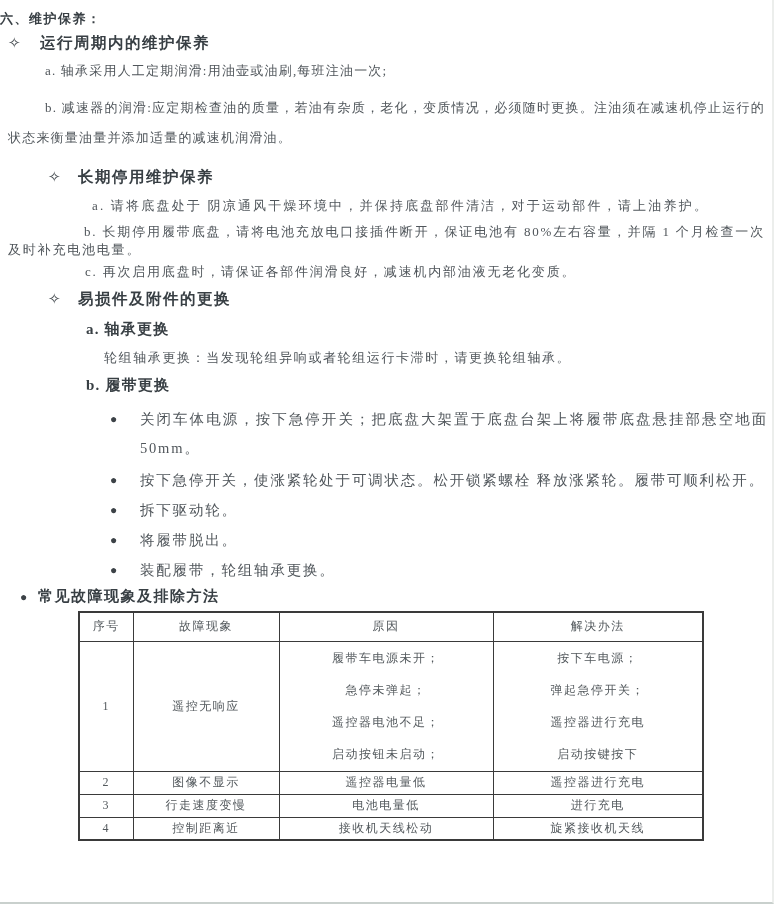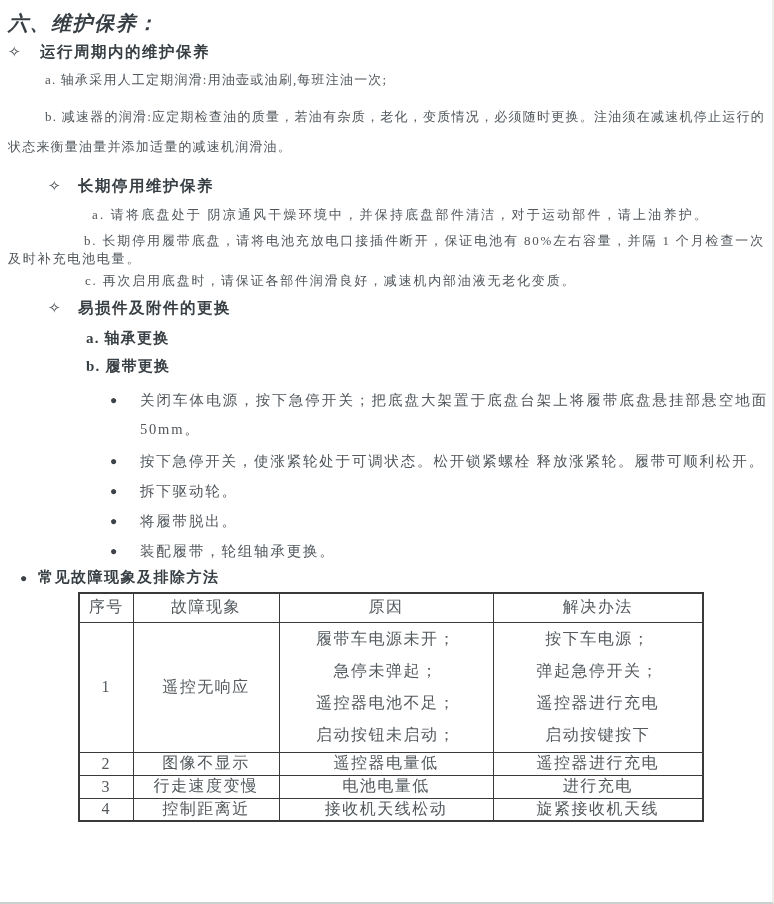--- a/index.html
+++ b/index.html
@@ -10,24 +10,22 @@
     background:#ffffff;
     font-family:"Liberation Serif","DejaVu Serif",serif;
     color:#50565b;
     overflow:hidden;
     padding-top:10px;
     border-right:2px solid #eceeec;
     border-bottom:2px solid #c9d0cd;
   }
 
   .doc-title {
-    margin-left:8px;
-    font-size:20px; font-weight:bold; color:#383f44;
+    font-size:13px; font-weight:bold; color:#383f44;
     letter-spacing:1.5px;
-    font-style:italic;
   }
   .dhead { display:flex; align-items:baseline; font-size:15.5px; font-weight:bold; color:#383f44; letter-spacing:1.5px; }
   .dhead .dia { font-weight:normal; font-size:15px; color:#4a5055; }
   .dhead.lv1 { margin-left:8px;  margin-top:5px;  }
   .dhead.lv1 .dia { width:32px; }
   .dhead.lv2 { margin-left:48px; }
   .dhead.lv2 .dia { width:30px; }
 
   .para { font-size:13px; letter-spacing:1.2px; line-height:21px; }
   .p-a1   { margin-left:45px; margin-top:6px; }
@@ -44,21 +42,21 @@
   .step .step-text { width:628px; letter-spacing:1.8px; text-align:justify; }
 
   .s4head { display:flex; align-items:baseline; margin-left:20px; margin-top:1px; font-size:15px; font-weight:bold; color:#383f44; letter-spacing:1.5px; line-height:21px; }
   .s4head .bullet { width:18px; font-size:12px; font-weight:normal; color:#3c4247; }
 
   table.fault {
     margin-left:78px; margin-top:3px;
     border-collapse:collapse;
     table-layout:fixed;
     width:624px;
-    font-size:16px; color:#53595d;
+    font-size:12px; color:#53595d;
     border:2px solid #3a3a3a;
   }
   table.fault th, table.fault td {
     border:1px solid #3a3a3a;
     text-align:center; vertical-align:middle;
     font-weight:normal;
     letter-spacing:1.5px;
   }
   table.fault th { height:29px; }
   .col-no  { width:54px; }
@@ -89,20 +87,21 @@
   </div>
   <div class="para p-s2a">a. 请将底盘处于 阴凉通风干燥环境中，并保持底盘部件清洁，对于运动部件，请上油养护。</div>
   <div class="para p-s2b">b. 长期停用履带底盘，请将电池充放电口接插件断开，保证电池有 80%左右容量，并隔 1 个月检查一次及时补充电池电量。</div>
   <div class="para p-s2c">c. 再次启用底盘时，请保证各部件润滑良好，减速机内部油液无老化变质。</div>
 
   <div class="dhead lv2" style="margin-top:7px;">
     <span class="dia">✧</span>
     <span>易损件及附件的更换</span>
   </div>
   <div class="sub-head" style="margin-top:9px;">a. 轴承更换</div>
+  <div class="para p-wheel">轮组轴承更换：当发现轮组异响或者轮组运行卡滞时，请更换轮组轴承。</div>
   <div class="sub-head" style="margin-top:7px;">b. 履带更换</div>
 
   <div class="step">
     <span class="bullet">●</span>
     <div class="step-text">关闭车体电源，按下急停开关；把底盘大架置于底盘台架上将履带底盘悬挂部悬空地面 50mm。</div>
   </div>
   <div class="step" style="margin-top:3px;">
     <span class="bullet">●</span>
     <div class="step-text">按下急停开关，使涨紧轮处于可调状态。松开锁紧螺栓 释放涨紧轮。履带可顺利松开。</div>
   </div>

